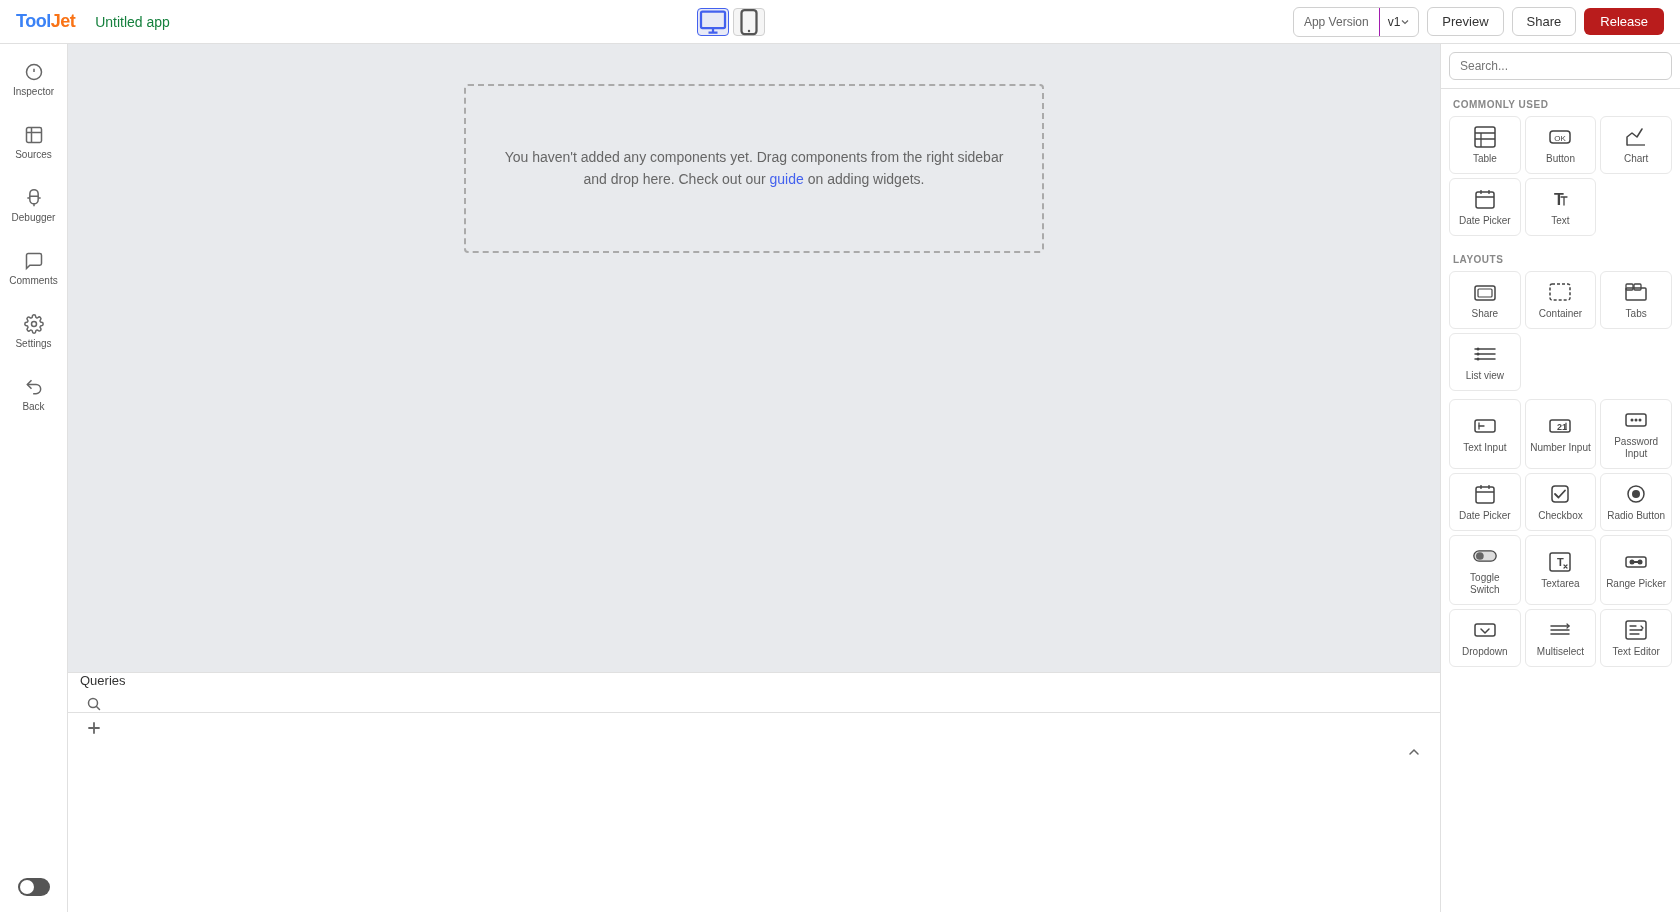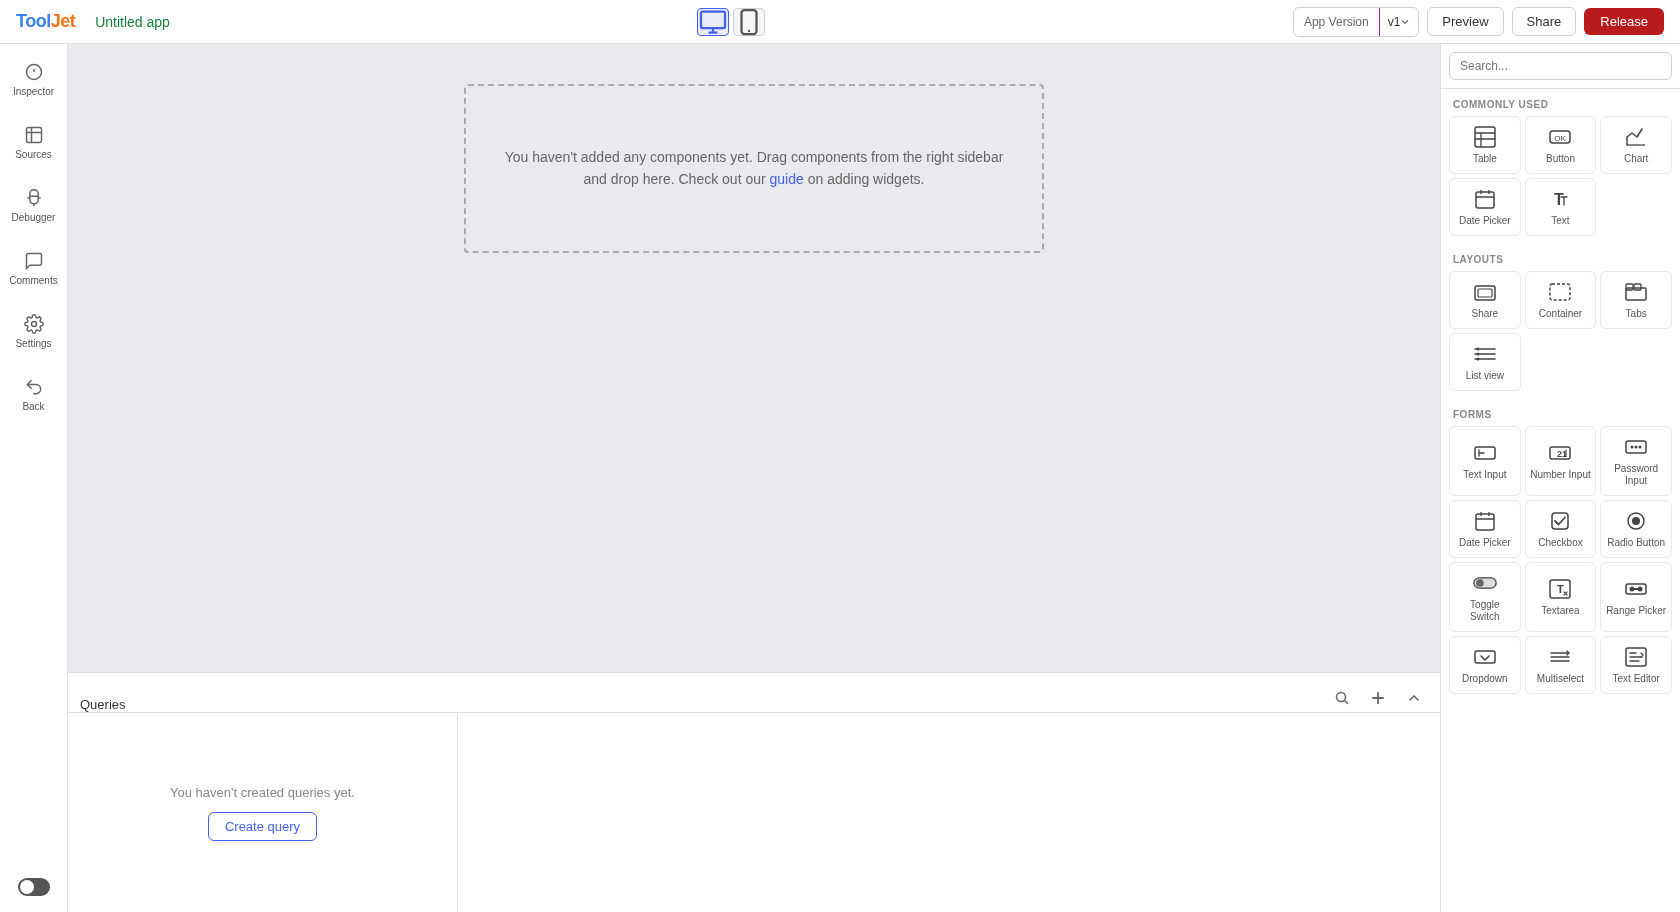--- a/index.html
+++ b/index.html
@@ -174,23 +174,24 @@
       bottom: 0;
       height: 240px;
       background: #fff;
       border-top: 1px solid #e0e0e0;
       z-index: 90;
     }
     #queries-header {
       height: 40px;
       padding: 0 12px;
       display: flex;
-      align-items: flex-end;
+      align-items: flex-start;
       gap: 8px;
       border-bottom: 1px solid #e0e0e0;
+      flex-direction: column;
     }
     #queries-title {
       font-size: 13px;
       font-weight: 500;
       color: #333;
       flex: 1;
     }
     .icon-btn {
       width: 28px; height: 28px;
       border: none;
@@ -432,24 +433,20 @@
           <path d="M8 3v10M3 8h10" stroke="#666" stroke-width="1.8" stroke-linecap="round"></path>
         </svg>
     </button>
     <button class="icon-btn" style="margin-left:auto">
       <svg width="16" height="16" viewBox="0 0 16 16" fill="none">
           <path d="M4 10l4-4 4 4" stroke="#666" stroke-width="1.5" stroke-linecap="round"></path>
         </svg>
     </button>
   </div>
   <div id="queries-content">
-    <div id="queries-list">
-      <span class="empty-text">You haven't created queries yet.</span>
-      <button class="btn-create-query">Create query</button>
-    </div>
     <div id="query-editor"></div>
   </div>
 </div>
 
 <div id="right-sidebar">
   <div id="search-container">
     <input id="search-input" type="text" placeholder="Search..." style="">
   </div>
 
   <div class="section-title">Commonly Used</div>
@@ -545,21 +542,20 @@
             <path d="M1 5h20M1 10h20M1 15h20" stroke="#444" stroke-width="1.5" stroke-linecap="round"></path>
             <circle cx="4" cy="5" r="1.5" fill="#444"></circle>
             <circle cx="4" cy="10" r="1.5" fill="#444"></circle>
             <circle cx="4" cy="15" r="1.5" fill="#444"></circle>
           </svg>
       </div>
       <span class="comp-label">List view</span>
     </div>
   </div>
 
-  <div class="section-title">Forms</div>
   <div class="components-grid">
 
     <div class="component-item">
       <div class="comp-icon">
         <svg width="22" height="16" viewBox="0 0 22 16" fill="none">
             <rect x="1" y="2" width="20" height="12" rx="2" stroke="#444" stroke-width="1.5"></rect>
             <path d="M5 8h5" stroke="#444" stroke-width="1.3" stroke-linecap="round"></path>
             <path d="M5 5v6" stroke="#444" stroke-width="1.3" stroke-linecap="round"></path>
           </svg>
       </div>

